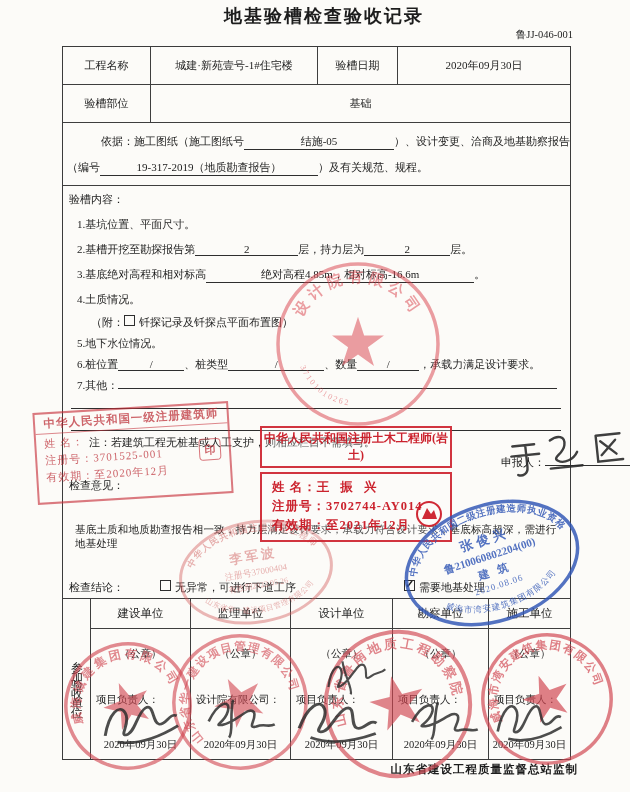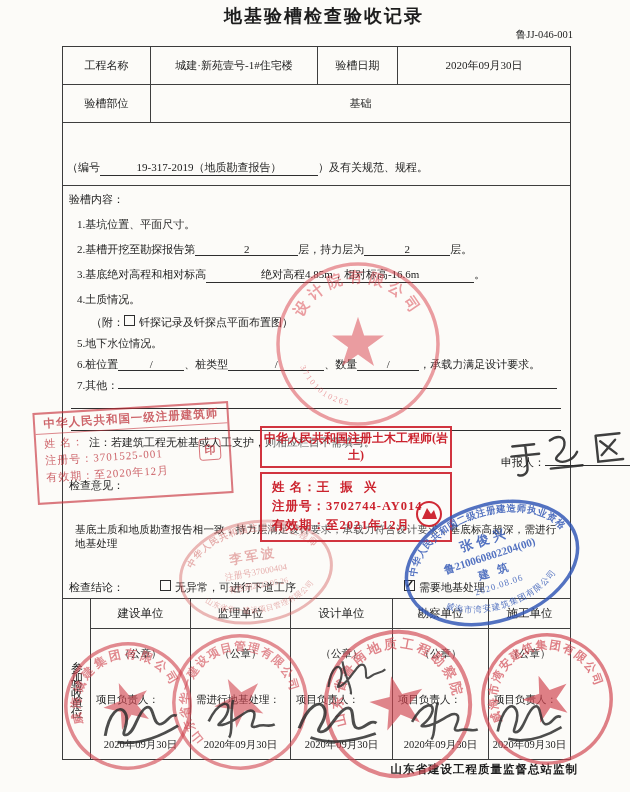--- a/index.html
+++ b/index.html
@@ -62,20 +62,25 @@
 
     <div class="cell br bb cc" style="left:0;top:0;width:88px;height:38px">工程名称</div>
     <div class="cell br bb cc" style="left:88px;top:0;width:167px;height:38px">城建·新苑壹号-1#住宅楼</div>
     <div class="cell br bb cc" style="left:255px;top:0;width:80px;height:38px">验槽日期</div>
     <div class="cell bb cc" style="left:335px;top:0;width:172px;height:38px">2020年09月30日</div>
 
     <div class="cell br bb cc" style="left:0;top:38px;width:88px;height:38px">验槽部位</div>
     <div class="cell bb cc" style="left:88px;top:38px;width:419px;height:38px">基础</div>
 
     <div class="cell bb" style="left:0;top:76px;width:507px;height:63px">
+      <div class="line" style="left:38px;top:11px">
+        <span>依据：施工图纸（施工图纸号</span>
+        <span class="blank" style="width:150px">结施-05</span>
+        <span>）、设计变更、洽商及地基勘察报告</span>
+      </div>
       <div class="line" style="left:4px;top:37px">
         <span>（编号</span>
         <span class="blank" style="width:218px">19-317-2019（地质勘查报告）</span>
         <span>）及有关规范、规程。</span>
       </div>
     </div>
 
     <div class="cell bb" style="left:0;top:139px;width:507px;height:413px">
       <div class="line" style="left:6px;top:6px">验槽内容：</div>
       <div class="line" style="left:14px;top:31px">1.基坑位置、平面尺寸。</div>
@@ -161,21 +166,21 @@
     <div class="sign-cell br" style="left:28px;top:582px;width:100px;height:130px">
       <div class="seal-note">（公章）</div>
       <div class="role">项目负责人：</div>
       <div class="sdate">2020年09月30日</div>
       <svg class="stamp z7" style="left:8px;top:68px" width="86" height="50">
         <use href="#sig-a" stroke="#2e2e2e" stroke-width="2.6" opacity=".85" transform="rotate(-8 40 25) scale(1.15 1)"></use>
       </svg>
     </div>
     <div class="sign-cell br" style="left:128px;top:582px;width:100px;height:130px">
       <div class="seal-note">（公章）</div>
-      <div class="role">需进行地基处理：</div>
+      <div class="role">设计院有限公司：</div>
       <div class="sdate">2020年09月30日</div>
       <svg class="stamp z7" style="left:12px;top:66px" width="86" height="52">
         <use href="#sig-b" stroke="#2e2e2e" stroke-width="2.6" opacity=".85" transform="rotate(6 40 25)"></use>
       </svg>
     </div>
     <div class="sign-cell br" style="left:228px;top:582px;width:102px;height:130px">
       <div class="seal-note">（公章）</div>
       <div class="role">项目负责人：</div>
       <div class="sdate">2020年09月30日</div>
       <svg class="stamp z7" style="left:30px;top:24px" width="70" height="44">

